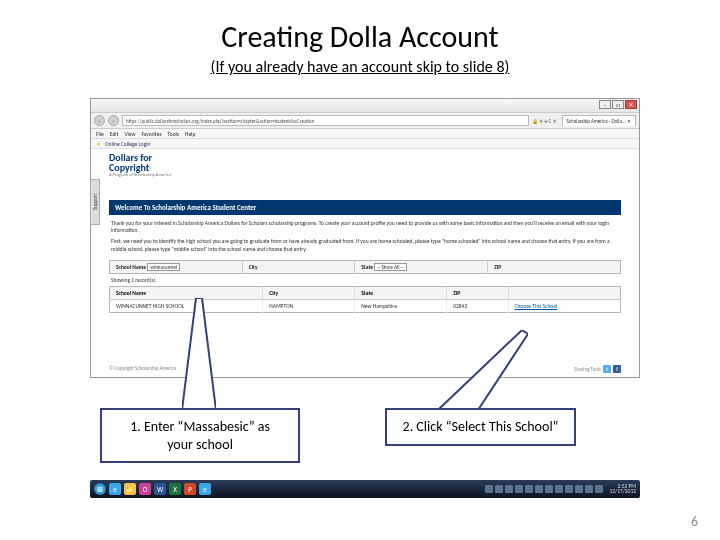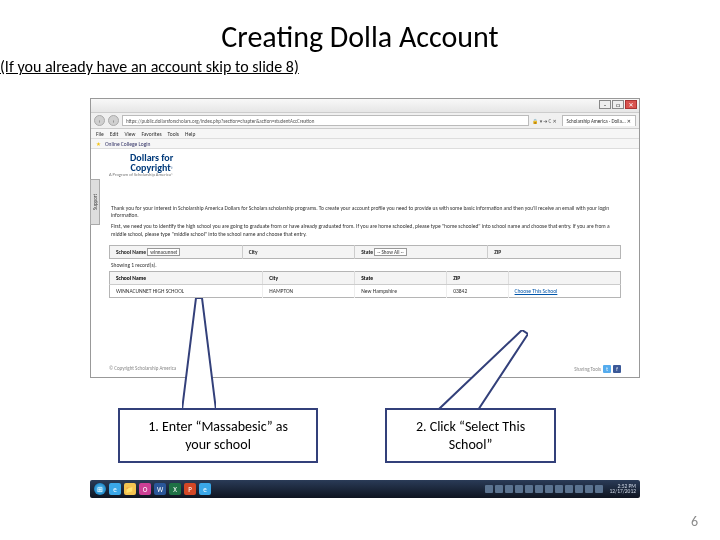--- a/index.html
+++ b/index.html
@@ -13,20 +13,21 @@
   }
   .slide-title {
     font-size: 30px;
     font-weight: 400;
     text-align: center;
     margin-top: 18px;
     color: #000;
   }
   .slide-subtitle {
     font-size: 16px;
+    text-align: center;
     margin-top: 2px;
     color: #000;
     text-decoration: underline;
   }
   .screenshot {
     position: absolute;
     top: 98px;
     left: 90px;
     width: 550px;
     height: 280px;
@@ -88,21 +89,21 @@
   }
   .support-tab {
     position:absolute; left:-1px; top:30px; width:10px; height:46px;
     background:#ddd; border:1px solid #aaa; font-size:5px; color:#444;
     writing-mode: vertical-rl; text-align:center; display:flex;
     align-items:center; justify-content:center; transform: rotate(180deg);
   }
   .content {
     margin:4px 18px 0 18px;
   }
-  .logo-row { display:flex; align-items:flex-start; gap:2px; margin-bottom:22px;text-align:right;}
+  .logo-row { display:flex; align-items:flex-start; gap:2px; margin-bottom:22px;}
   .logo-text { font-size:10px; color:#003a7a; font-weight:bold; line-height:1;}
   .logo-text .sub { font-size:4.5px; color:#777; font-weight:normal; display:block;}
   .reg { font-size:5px; color:#003a7a;}
   .welcome-bar {
     background:#00376e; color:#fff; font-size:7px; font-weight:bold;
     padding:3px 6px;
   }
   .intro {
     font-size:5.5px; color:#333; padding:5px 2px 3px 2px; line-height:1.35;
   }
@@ -148,22 +149,22 @@
   .soc { width:8px; height:8px; display:inline-flex; align-items:center;
     justify-content:center; font-size:5px; color:#fff; border-radius:1px;}
   .soc.tw{background:#55acee;} .soc.fb{background:#3b5998;}
 
   
   .callout {
     position:absolute; background:#fff; border:2px solid #33407a;
     padding:8px 14px; font-size:14px; color:#000; text-align:center;
     line-height:1.25;
   }
-  .callout1 { left:118px; top:408px; width:200px;}
-  .callout2 { left:385px; top:408px; width:171px;}
+  .callout1 { left:100px; top:408px; width:200px;}
+  .callout2 { left:385px; top:408px; width:191px;}
   .leader1-outline{
     position:absolute; left:182px; top:298px; width:34px; height:112px;
   }
   .leader1-outline svg{position:absolute;inset:0;}
   .leader2-outline{
     position:absolute; left:438px; top:330px; width:90px; height:80px;
   }
   .leader2-outline svg{position:absolute;inset:0;}
 
   
@@ -234,20 +235,21 @@
 
     <div class="content">
       <div class="logo-row">
         <div>
           <span class="logo-text">Dollars for</span><br>
           <span class="logo-text">Copyright</span><span class="reg">®</span>
           <span class="logo-text"><span class="sub">A Program of Scholarship America®</span></span>
         </div>
       </div>
 
+      <div class="welcome-bar">Welcome To Scholarship America Student Center</div>
 
       <div class="intro">
         <p>Thank you for your interest in Scholarship America Dollars for Scholars scholarship programs. To create your account profile you need to provide us with some basic information and then you'll receive an email with your login information.</p>
         <p>First, we need you to identify the high school you are going to graduate from or have already graduated from. If you are home schooled, please type "home schooled" into school name and choose that entry. If you are from a middle school, please type "middle school" into the school name and choose that entry.</p>
       </div>
 
       <table class="search-table">
         <tbody>
             <tr>
           <th style="width:26%;">

